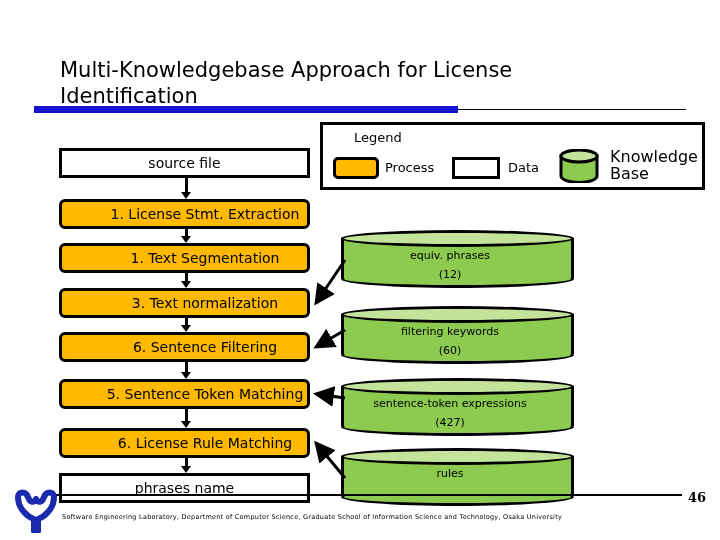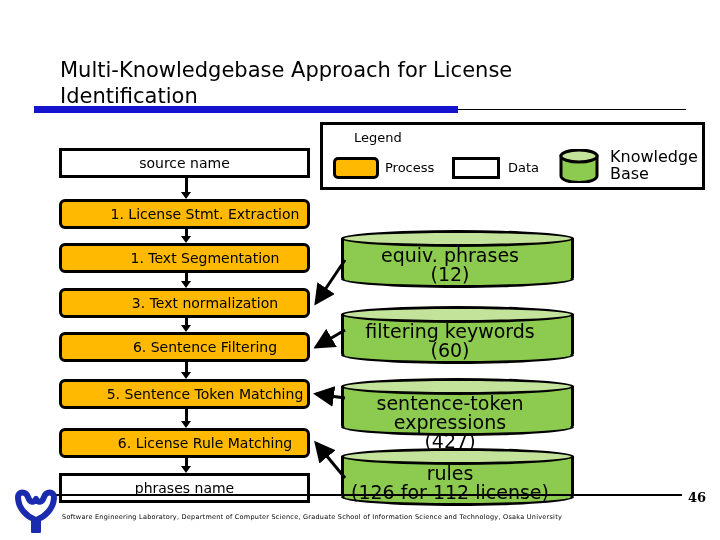--- a/index.html
+++ b/index.html
@@ -198,21 +198,21 @@
     height: 17px;
     background: #C3E39B;
     border: 3px solid #000000;
     border-radius: 50% / 50%;
     box-sizing: border-box;
   }
   .cyl .cyl-text {
     position: absolute;
     left: 0; right: 15px;
     text-align: center;
-    font-size: 19px;
+    font-size: 11px;
     line-height: 19px;
     white-space: pre-line;
     z-index: 5;
   }
 
   
   .connector {
     position: absolute;
     overflow: visible;
   }
@@ -279,21 +279,21 @@
 
 <div class="legend-swatch-kb">
   <svg width="42" height="34" viewBox="0 0 42 34">
     <path d="M3 7 L3 27 A18 6.5 0 0 0 39 27 L39 7 Z" fill="#8DCB50" stroke="#000" stroke-width="3"></path>
     <ellipse cx="21" cy="7" rx="18" ry="6" fill="#C3E39B" stroke="#000" stroke-width="3"></ellipse>
   </svg>
 </div>
 <div id="legend-kb-label">Knowledge
 Base</div>
 
-<div class="flow-box data" style="top:148px">source name</div>
+<div class="flow-box data" style="top:148px">source file</div>
 <div class="flow-box process" style="top:199px">1. License Stmt. Extraction</div>
 <div class="flow-box process" style="top:243px">1. Text Segmentation</div>
 <div class="flow-box process" style="top:288px">3. Text normalization</div>
 <div class="flow-box process" style="top:332px">6. Sentence Filtering</div>
 <div class="flow-box process" style="top:379px">5. Sentence Token Matching</div>
 <div class="flow-box process" style="top:428px">6. License Rule Matching</div>
 <div class="flow-box data" style="top:473px">phrases name</div>
 
 <div class="down-arrow" style="top:178px; height:21px">
   <div class="shaft" style="height:14px"></div>
@@ -342,21 +342,21 @@
   <div class="cyl-bottom" style="top:40px"></div>
   <div class="cyl-body" style="top:8px; height:40px"></div>
   <div class="cyl-top"></div>
   <div class="cyl-text" style="top:16px"><span>sentence-token expressions</span><br><span>(427)</span></div>
 </div>
 
 <div class="cyl" style="top:448px; height:58px">
   <div class="cyl-bottom" style="top:40px"></div>
   <div class="cyl-body" style="top:8px; height:40px"></div>
   <div class="cyl-top"></div>
-  <div class="cyl-text" style="top:16px"><span>rules</span><br><span>(126 for 112 license)</span></div>
+  <div class="cyl-text" style="top:16px"><span>rules</span><br></div>
 </div>
 
 <svg class="connector" style="left:300px; top:190px; width:60px; height:320px" viewBox="0 0 60 320">
   <defs>
     <marker id="ah" markerWidth="7" markerHeight="7" refX="6" refY="3.5" orient="auto">
       <polygon points="0 0, 7 3.5, 0 7" fill="#000000"></polygon>
     </marker>
   </defs>
 
   <line x1="45" y1="70" x2="16" y2="113" stroke="#000" stroke-width="3" marker-end="url(#ah)"></line>

